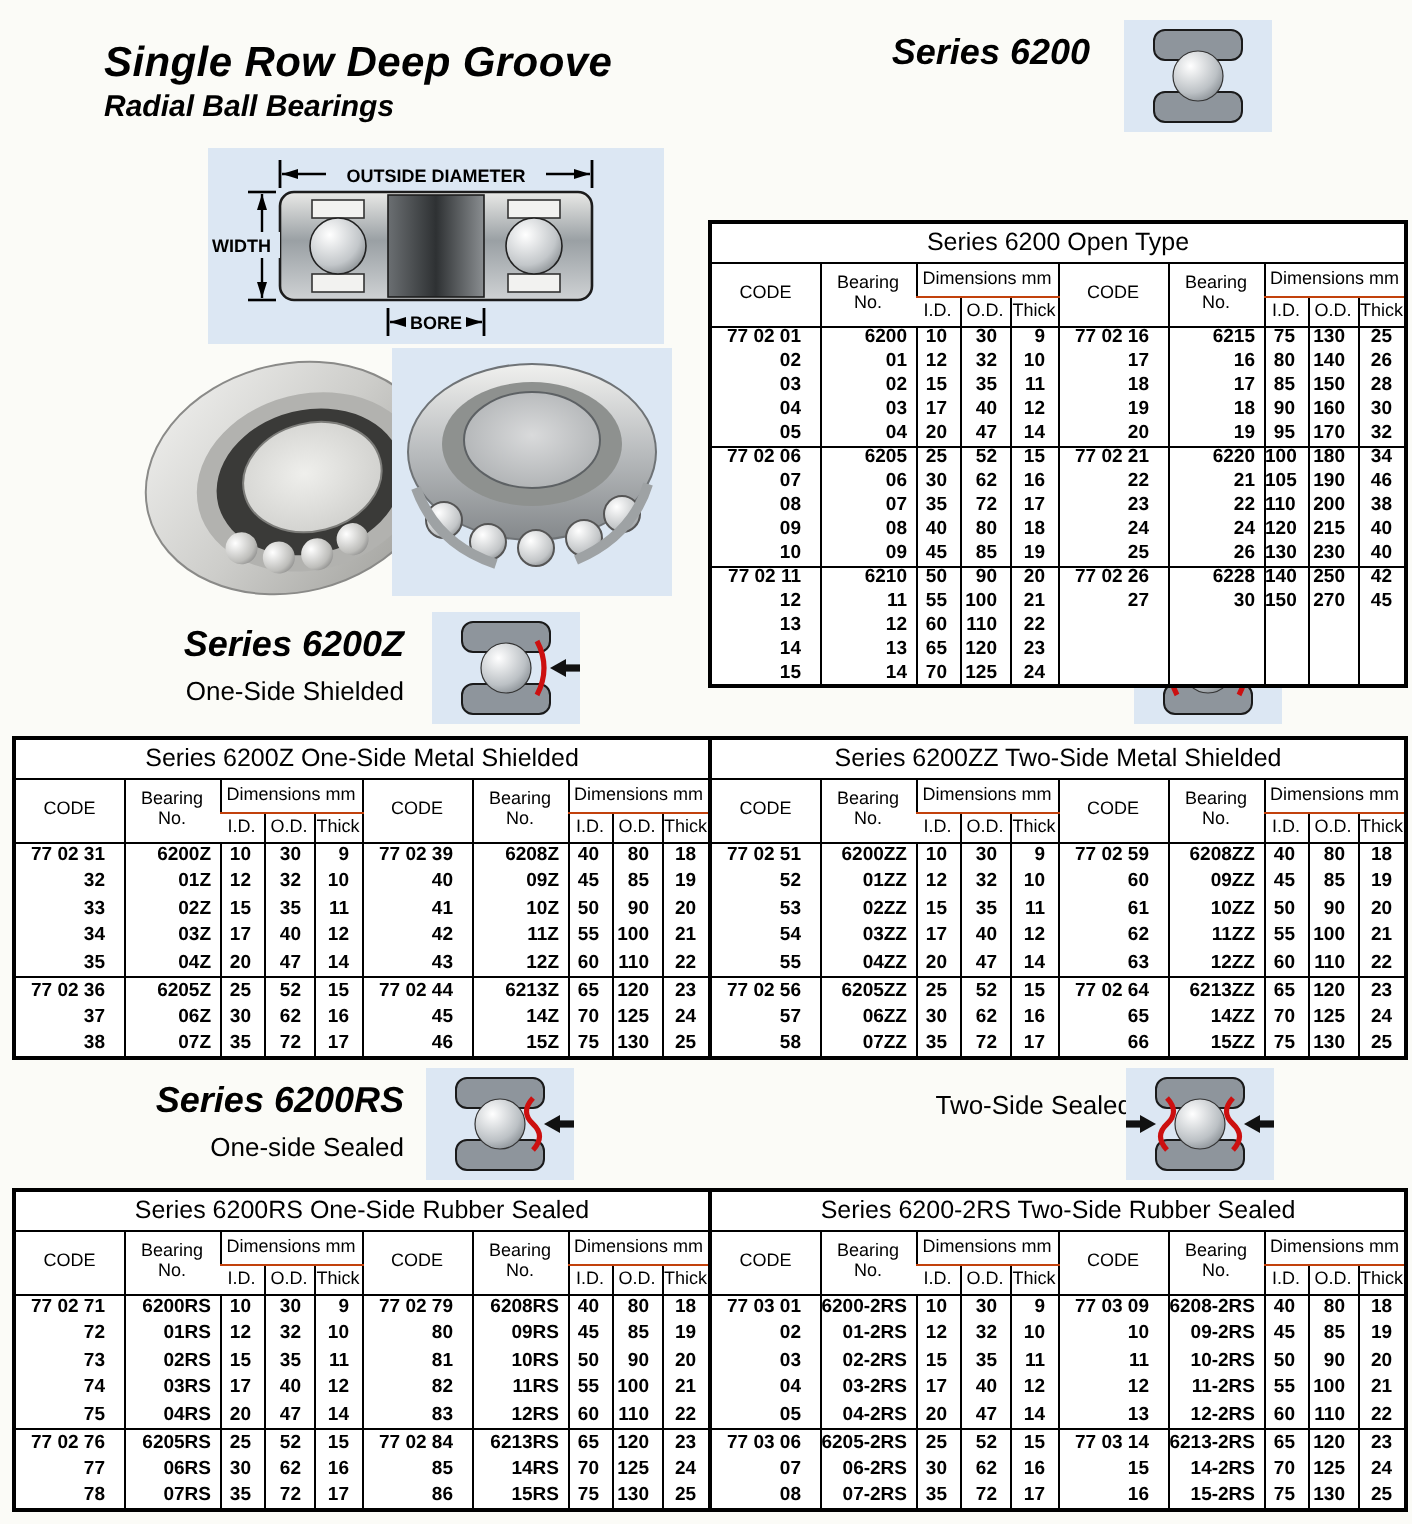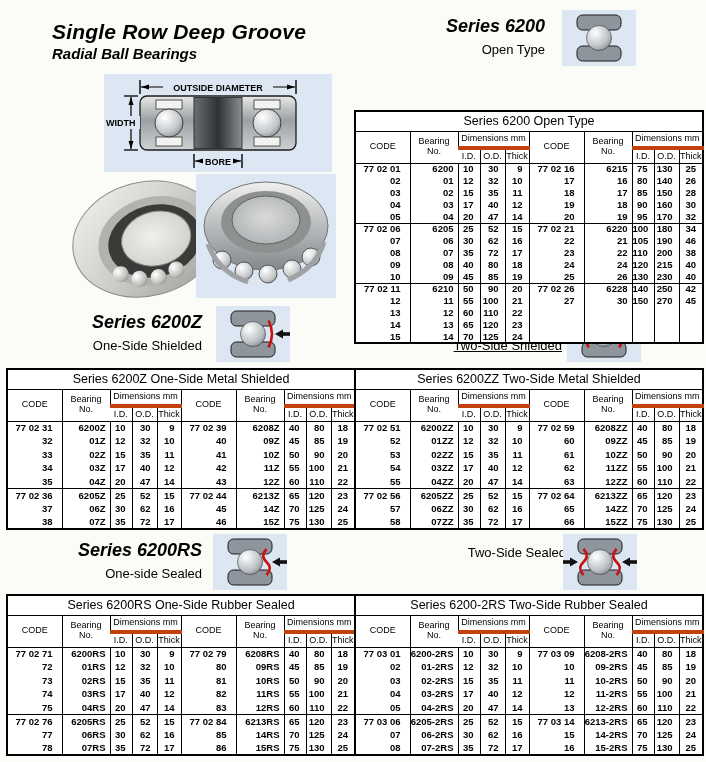--- a/index.html
+++ b/index.html
@@ -29,21 +29,21 @@
     border-collapse:collapse; table-layout:fixed;
     background:#fff; border:2px solid #000;
   }
   table.spec td { overflow:hidden; white-space:nowrap; vertical-align:middle; line-height:1.05; }
   table.spec td + td { border-left:1px solid #000; }
   tr.t-title td { font-size:12.5px; text-align:center; height:20px; border-bottom:1.5px solid #000; }
   tr.t-head td, tr.t-head2 td { font-size:9px; text-align:center; }
   tr.t-head td { height:17px; }
   tr.t-head2 td { height:15px; border-bottom:1.5px solid #000; }
   tr.t-head td.rspan { border-bottom:1.5px solid #000; white-space:normal; line-height:1.1; }
-  tr.t-head td.dims { border-bottom:4px solid #c2410c; }
+  tr.t-head td.dims { border-bottom:1px solid #c2410c; }
   tr.data td { font-weight:bold; font-size:9.5px; height:12px; }
   table.rows13 tr.data td { height:13.5px; }
   tr.data.group-start td { border-top:1.5px solid #000; }
   td.c-code { text-align:right; padding-right:9px; }
   td.c-no   { text-align:right; padding-right:4px; }
   td.c-id, td.c-od, td.c-th { text-align:right; padding-right:6px; }
 </style>
 </head>
 <body>
 
@@ -168,21 +168,20 @@
     <circle cx="72" cy="100" r="9" fill="url(#p2b)" stroke="#555"></circle>
     <circle cx="96" cy="95" r="9" fill="url(#p2b)" stroke="#555"></circle>
     <circle cx="115" cy="83" r="9" fill="url(#p2b)" stroke="#555"></circle>
     <path d="M12 70 q10 28 40 38" fill="none" stroke="#9ea2a4" stroke-width="5"></path>
     <path d="M128 68 q-8 26 -36 38" fill="none" stroke="#9ea2a4" stroke-width="5"></path>
   </svg>
 </div>
 
 <div class="abs heading-block" style="left:385px; top:16px; width:160px;">
   <div class="h1">Series 6200</div>
-  <div class="h2">Open Type</div>
 </div>
 <span class="abs icon-panel" style="left:562px; top:10px;"><svg width="74" height="56" viewBox="0 0 74 56">
       <defs>
         <radialGradient id="ball0" cx=".35" cy=".3" r=".9">
         <stop offset="0" stop-color="#ffffff"></stop>
           <stop offset=".6" stop-color="#bcc1c5"></stop>
           <stop offset="1" stop-color="#6e757b"></stop>
       </radialGradient>
       </defs>
       <rect width="74" height="56" fill="#dce7f3"></rect>
@@ -208,21 +207,20 @@
       <rect x="15" y="5" width="44" height="15" rx="5.5" fill="#8e959c" stroke="#1a1a1a"></rect>
       <rect x="15" y="36" width="44" height="15" rx="5.5" fill="#8e959c" stroke="#1a1a1a"></rect>
       <circle cx="37" cy="28" r="12.5" fill="url(#ball1)" stroke="#333" stroke-width=".6"></circle>
       <path d="M52.5 14.5 q7 13.5 0 27" stroke="#cc1010" stroke-width="2.6" fill="none"></path>
       <polygon points="59,28 67,23.5 67,32.5" fill="#111"></polygon>
       <rect x="67" y="26.2" width="7" height="3.6" fill="#111"></rect>
     </svg></span>
 
 <div class="abs heading-block" style="left:392px; top:312px; width:170px;text-decoration:underline;">
   <div class="h1">Series 6200ZZ</div>
-  <div class="h2">Two-Side Shielded</div>
 </div>
 <span class="abs icon-panel" style="left:567px; top:306px;"><svg width="74" height="56" viewBox="0 0 74 56">
       <defs>
         <radialGradient id="ball2" cx=".35" cy=".3" r=".9">
         <stop offset="0" stop-color="#ffffff"></stop>
           <stop offset=".6" stop-color="#bcc1c5"></stop>
           <stop offset="1" stop-color="#6e757b"></stop>
       </radialGradient>
       </defs>
       <rect width="74" height="56" fill="#dce7f3"></rect>

